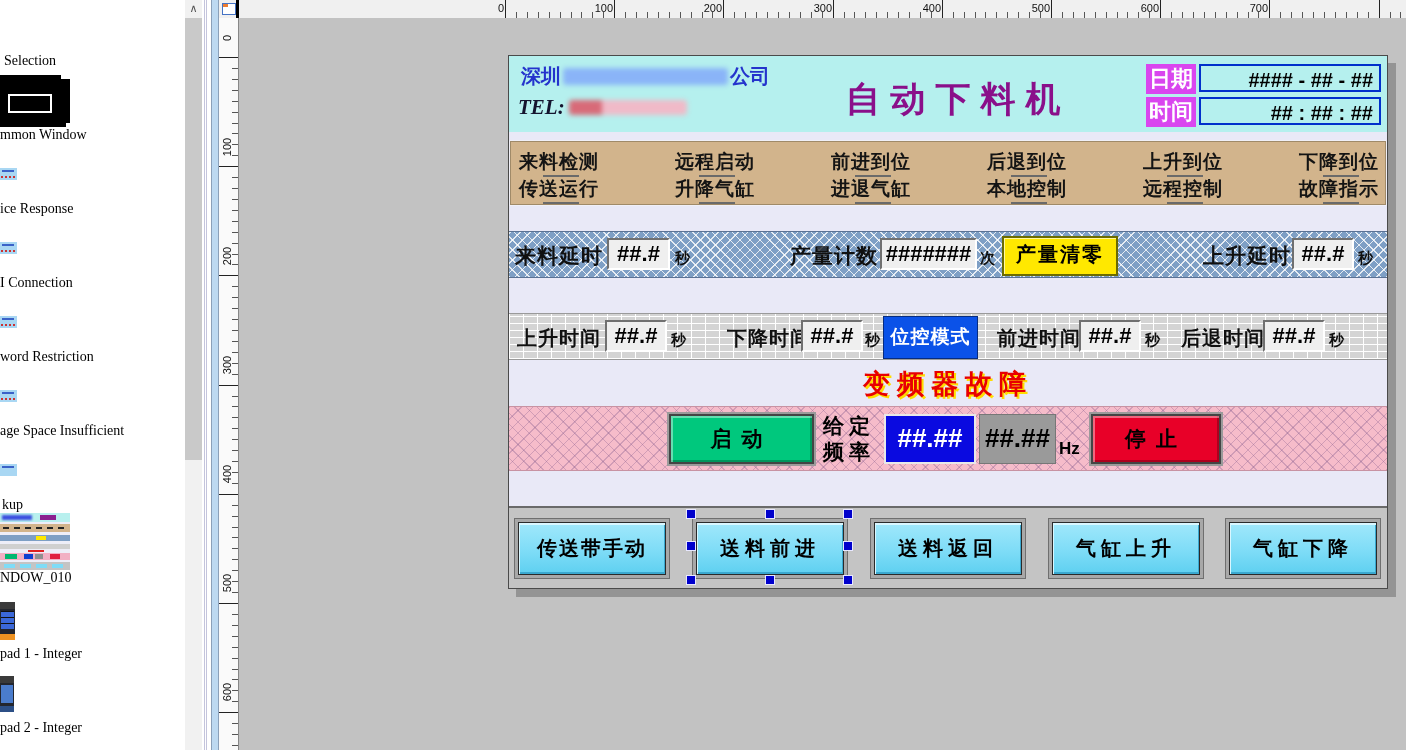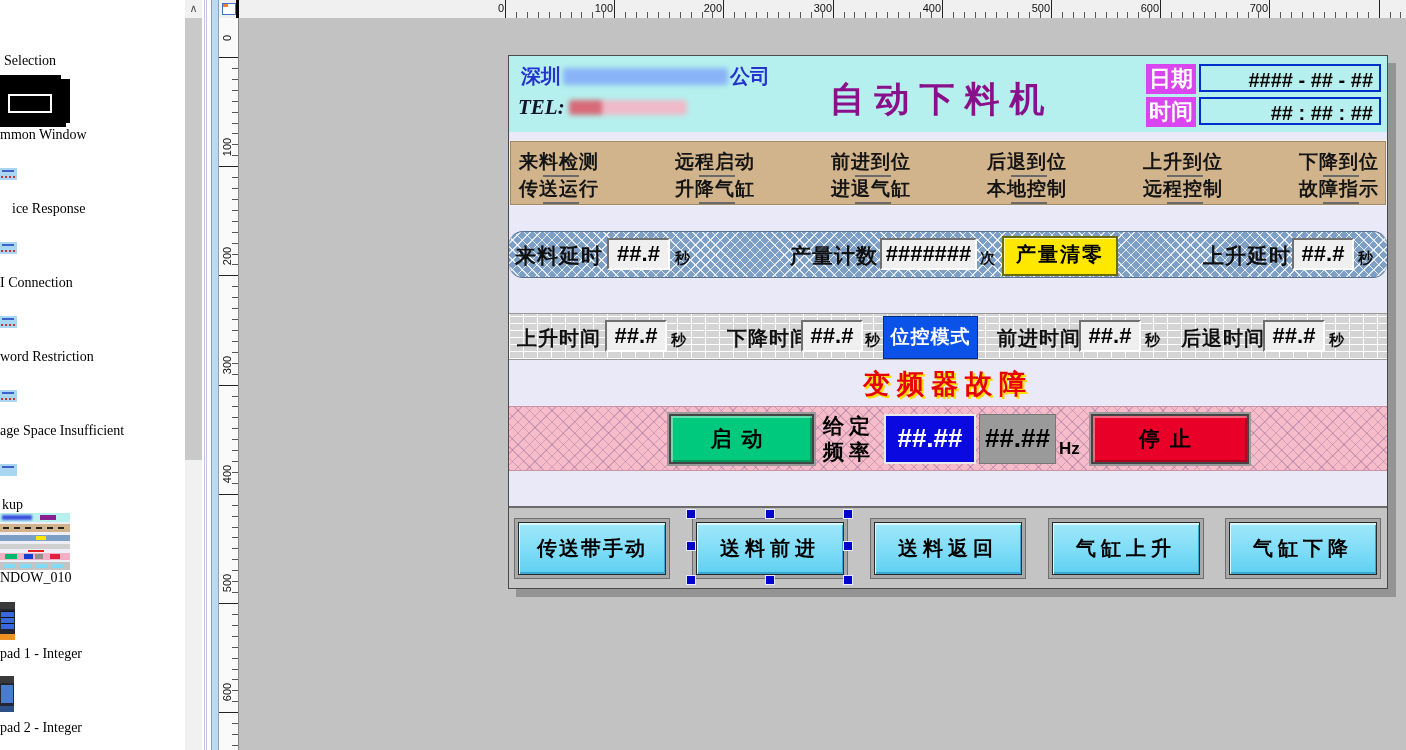--- a/index.html
+++ b/index.html
@@ -66,41 +66,41 @@
        border:1px solid #4a4a4a;box-shadow:8px 8px 0 #949494;}
   
   #hdr{position:absolute;left:0;top:0;width:878px;height:76px;background:#b5f0ee;}
   #company{position:absolute;left:12px;top:7px;display:flex;align-items:center;gap:2px;
            font-size:20px;font-weight:bold;color:#2433cc;}
   .blurbox{filter:blur(2.5px);border-radius:3px;}
   #company .blurbox{width:165px;height:17px;background:#8ab4f8;}
   #telrow{position:absolute;left:9px;top:39px;display:flex;align-items:center;gap:4px;
           font-family:"Liberation Serif",serif;font-style:italic;font-weight:bold;font-size:21px;color:#14142e;}
   #telrow .blurbox{width:118px;height:15px;background:linear-gradient(90deg,#d86a78 0 28%,#f0bac8 28%);}
-  #title{position:absolute;left:288px;top:20px;width:290px;text-align:center;
+  #title{position:absolute;left:304px;top:20px;width:290px;text-align:center;
          font-size:35px;font-weight:bold;color:#8a0f8a;letter-spacing:10px;}
   .dt-label{position:absolute;left:637px;width:50px;height:30px;background:#d946ef;color:#fff;
             font-size:22px;font-weight:bold;text-align:center;line-height:30px;}
   .dt-value{position:absolute;left:690px;width:182px;height:28px;border:2px solid #0030cc;background:#b5f0ee;
             color:#000;font-size:20px;font-weight:bold;text-align:right;line-height:28px;padding-right:6px;box-sizing:border-box;}
   
   #statusband{position:absolute;left:1px;top:85px;width:874px;height:62px;background:#d2b48c;
               border:1px solid #a08a68;box-shadow:0 0 0 1px #f0f0f8;}
   .statrow{position:absolute;left:4px;right:2px;height:22px;display:flex;justify-content:space-between;padding:0 4px;}
   .statcell{display:flex;align-items:center;flex-direction:column;}
   .statcell .lab{font-size:19px;font-weight:bold;color:#141414;letter-spacing:1px;white-space:nowrap;}
   .lamp{width:34px;height:20px;background:#9a9a9a;border:1px solid #6a6a6a;
         box-shadow:inset 1px 1px 0 #b8b8b8;margin-left:3px;}
   
   .bar{position:absolute;left:0;width:878px;}
   #bluebar{top:175px;height:45px;background-color:#7e9fc5;
     background-image:
       repeating-linear-gradient(45deg,rgba(255,255,255,.8) 0 1px,transparent 1px 7px),
       repeating-linear-gradient(-45deg,rgba(255,255,255,.8) 0 1px,transparent 1px 7px);
-    border-top:1px solid #5a7294;border-bottom:1px solid #5a7294;border-radius:14px;}
+    border-top:1px solid #5a7294;border-bottom:1px solid #5a7294;}
   #graybar{top:257px;height:45px;background-color:#d4d4d4;
     background-image:
       repeating-linear-gradient(0deg,#ffffff 0 1px,transparent 1px 7px),
       repeating-linear-gradient(90deg,#ffffff 0 1px,transparent 1px 14px);
     border-top:1px solid #9a9a9a;border-bottom:1px solid #9a9a9a;}
   #pinkbar{top:350px;height:63px;background-color:#f6bcca;
     background-image:
       repeating-linear-gradient(45deg,rgba(130,90,140,.32) 0 1px,transparent 1px 8px),
       repeating-linear-gradient(-45deg,rgba(130,90,140,.32) 0 1px,transparent 1px 8px);
     border-top:1px solid #c893a3;border-bottom:1px solid #c893a3;}
@@ -119,21 +119,21 @@
             text-align:center;line-height:39px;letter-spacing:1px;}
   
   #fault{position:absolute;left:0;top:310px;width:878px;text-align:center;
          font-size:27px;font-weight:bold;color:#e80000;letter-spacing:7px;
          text-shadow:2px 2px 0 #ffdd00;}
   
   .bigbtn{position:absolute;top:7px;height:50px;box-sizing:border-box;border:2px solid #444;
           box-shadow:0 0 0 2px #9a9a9a,inset 2px 2px 0 rgba(255,255,255,.4),inset -2px -2px 0 rgba(0,0,0,.25);
           font-size:21px;font-weight:bold;color:#000;text-align:center;line-height:46px;letter-spacing:10px;}
   #btn-start{left:160px;width:145px;background:#00c87d;}
-  #btn-stop{left:582px;width:158px;background:#e80028;}
+  #btn-stop{left:582px;width:130px;background:#e80028;}
   #freqlab{position:absolute;left:314px;top:6px;font-size:21px;font-weight:bold;color:#000;
            line-height:26px;letter-spacing:5px;text-align:center;}
   #freq-set{position:absolute;left:375px;top:7px;width:92px;height:50px;background:#0a0ae0;
             border:2px solid #e8e8e8;box-sizing:border-box;color:#fff;font-size:26px;font-weight:bold;
             text-align:center;line-height:44px;}
   #freq-act{position:absolute;left:470px;top:7px;width:77px;height:50px;background:#9a9a9a;
             border:1px solid #777;box-sizing:border-box;color:#000;font-size:26px;font-weight:bold;
             text-align:center;line-height:46px;}
   #hz{position:absolute;left:550px;top:32px;font-size:17px;font-weight:bold;color:#000;}
   
@@ -155,21 +155,21 @@
     <div class="inner-rect"></div>
     <div class="dash"></div>
     <div class="dot"></div>
   </div>
   <span class="sb-label" style="left:0;top:127px;">mmon Window</span>
 
   <div class="thumb-small" style="top:168px;">
       <i class="m1"></i>
       <i class="m2"></i>
     </div>
-  <span class="sb-label" style="left:12px;top:201px;">ice Response</span>
+  <span class="sb-label" style="left:0;top:201px;">ice Response</span>
 
   <div class="thumb-small" style="top:242px;">
       <i class="m1"></i>
       <i class="m2"></i>
     </div>
   <span class="sb-label" style="left:0;top:275px;">I Connection</span>
 
   <div class="thumb-small" style="top:316px;">
       <i class="m1"></i>
       <i class="m2"></i>

